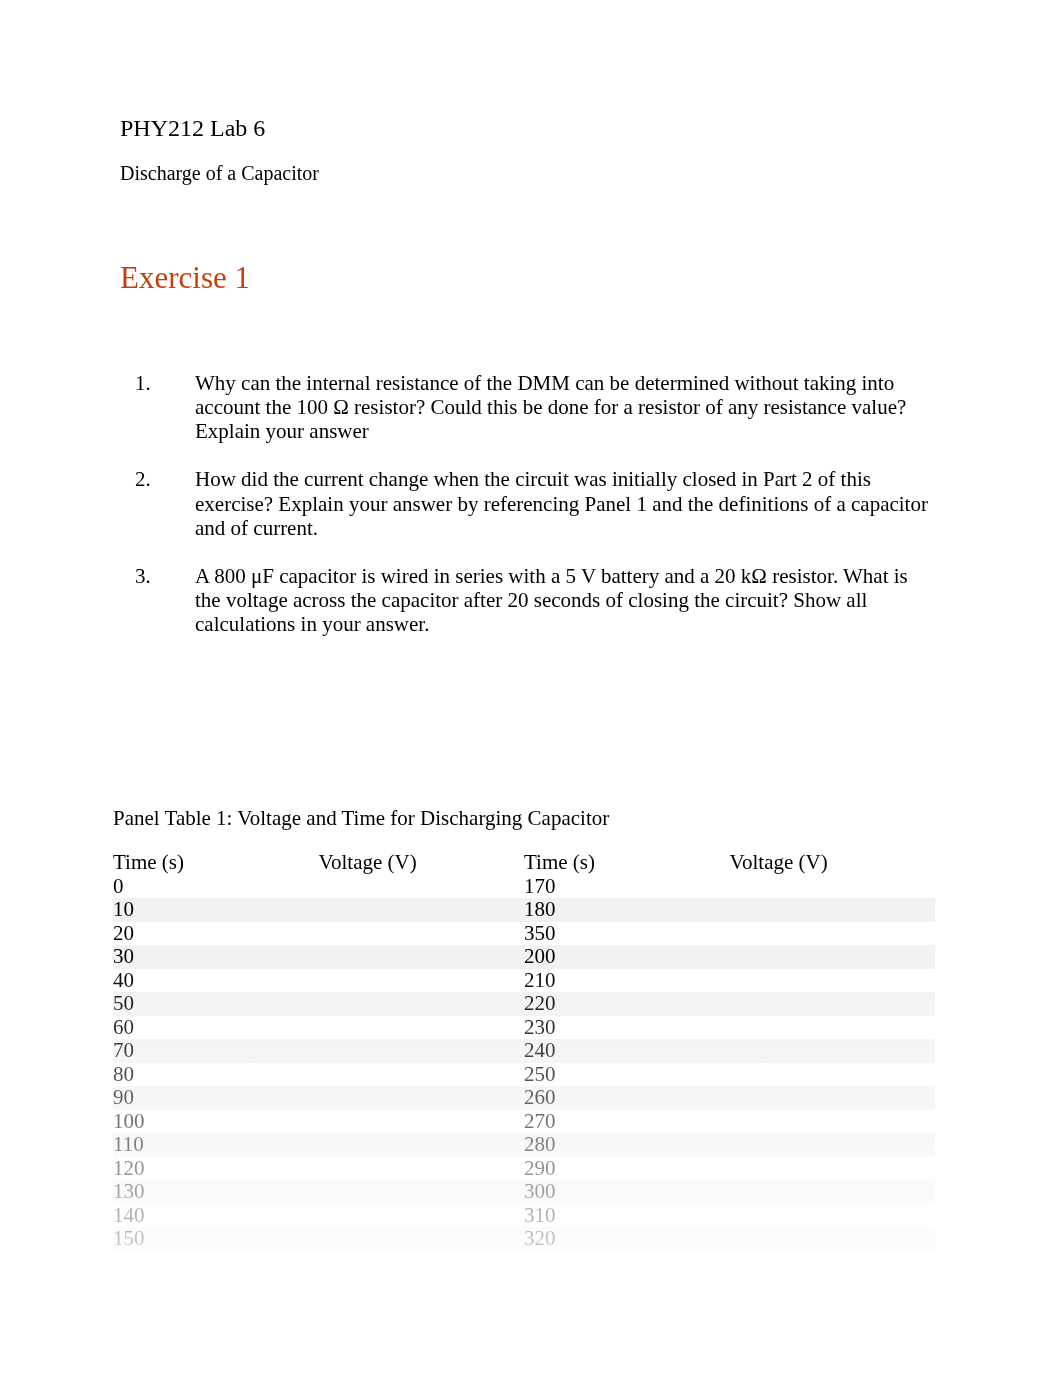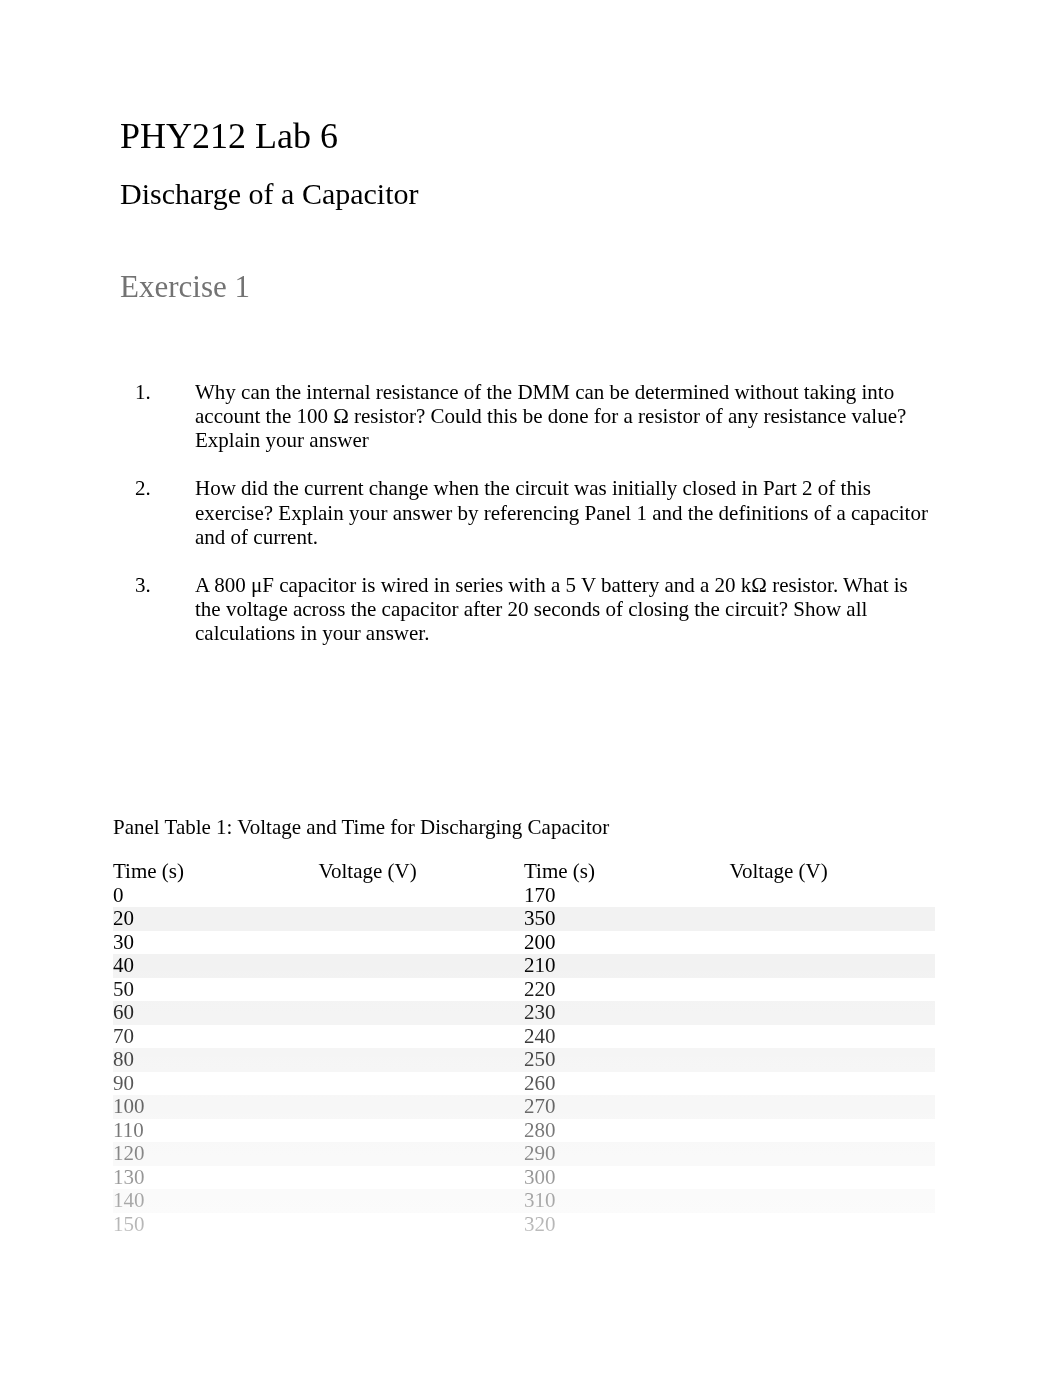--- a/index.html
+++ b/index.html
@@ -6,33 +6,33 @@
   body {
     width: 1062px;
     height: 1377px;
     background: #ffffff;
     font-family: "Times New Roman", Times, serif;
     color: #000000;
     padding: 115px 120px 0 120px;
     position: relative;
   }
   .page-title {
-    font-size: 36px;
+    font-size: 24px;
     font-weight: 400;
     margin-bottom: 20px;
   }
   .subtitle {
-    font-size: 30px;
+    font-size: 20px;
     font-weight: 400;
-    margin-bottom: 58px;
+    margin-bottom: 75px;
   }
   .section-heading {
     font-size: 31px;
     font-weight: 400;
-    color: #737373;
+    color: #c2410c;
     margin-bottom: 75px;
   }
   .question-list {
     list-style: none;
     padding-left: 15px;
     margin-bottom: 170px;
   }
   .question-item {
     display: flex;
     margin-bottom: 24px;
@@ -114,20 +114,26 @@
     </tr>
   </thead>
   <tbody>
     <tr>
       <td>0</td>
       <td></td>
       <td>170</td>
       <td></td>
     </tr>
     <tr>
+      <td>10</td>
+      <td></td>
+      <td>180</td>
+      <td></td>
+    </tr>
+    <tr>
       <td>20</td>
       <td></td>
       <td>350</td>
       <td></td>
     </tr>
     <tr>
       <td>30</td>
       <td></td>
       <td>200</td>
       <td></td>

